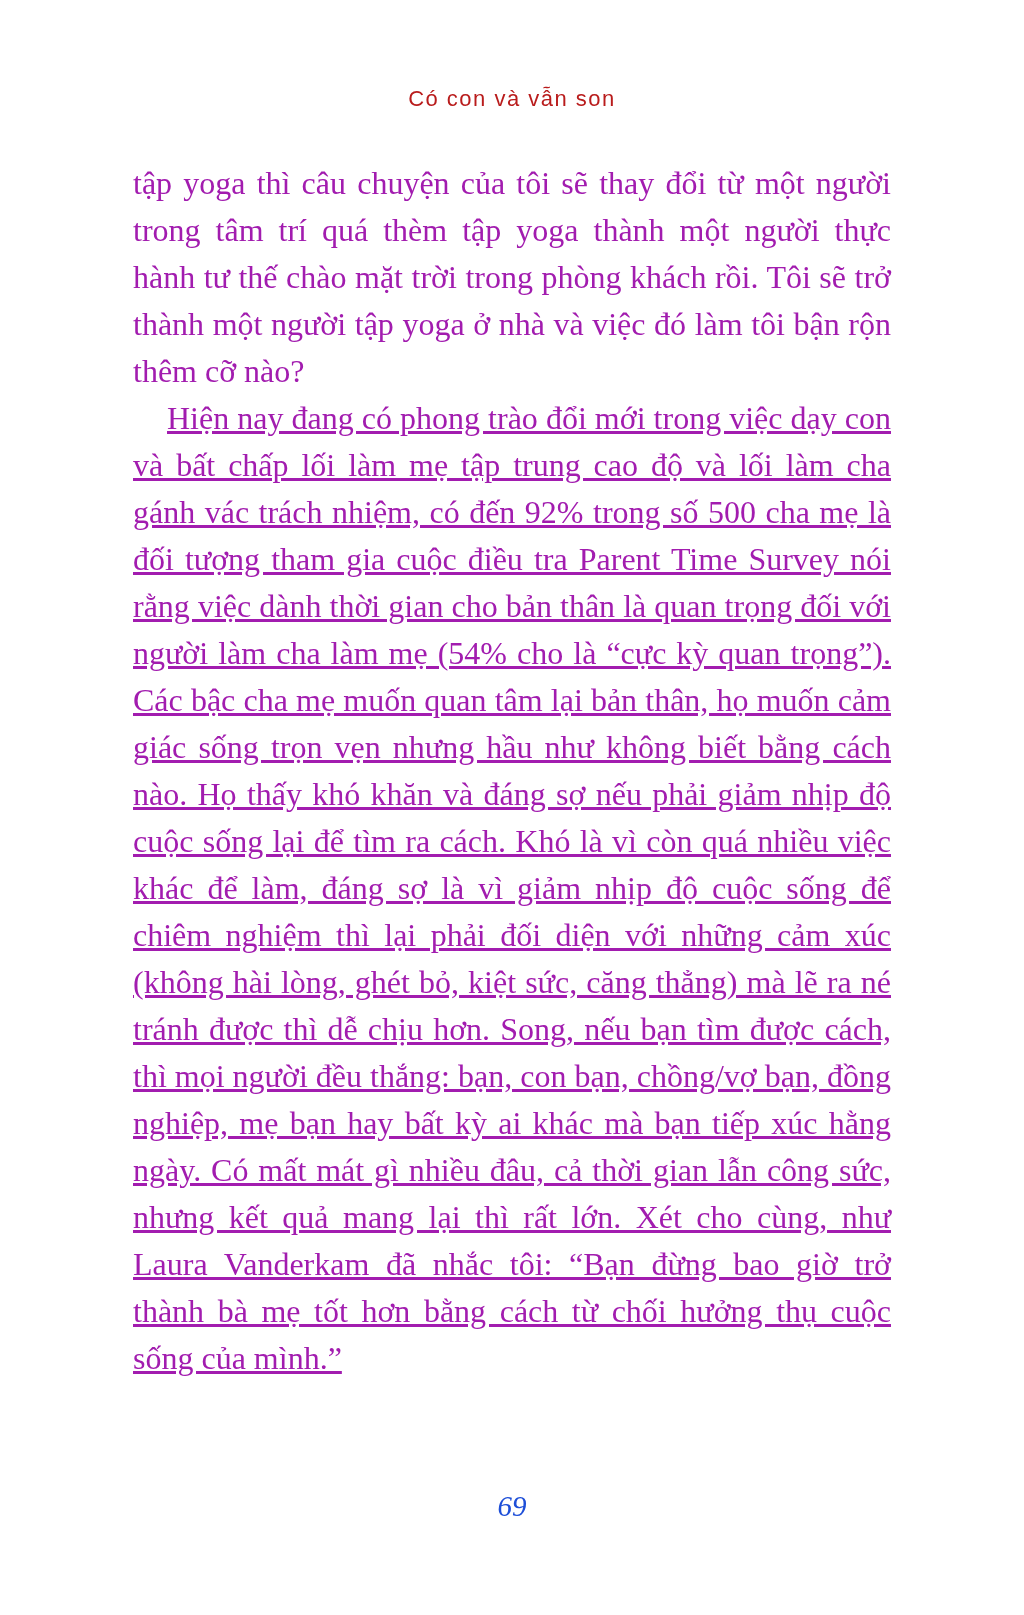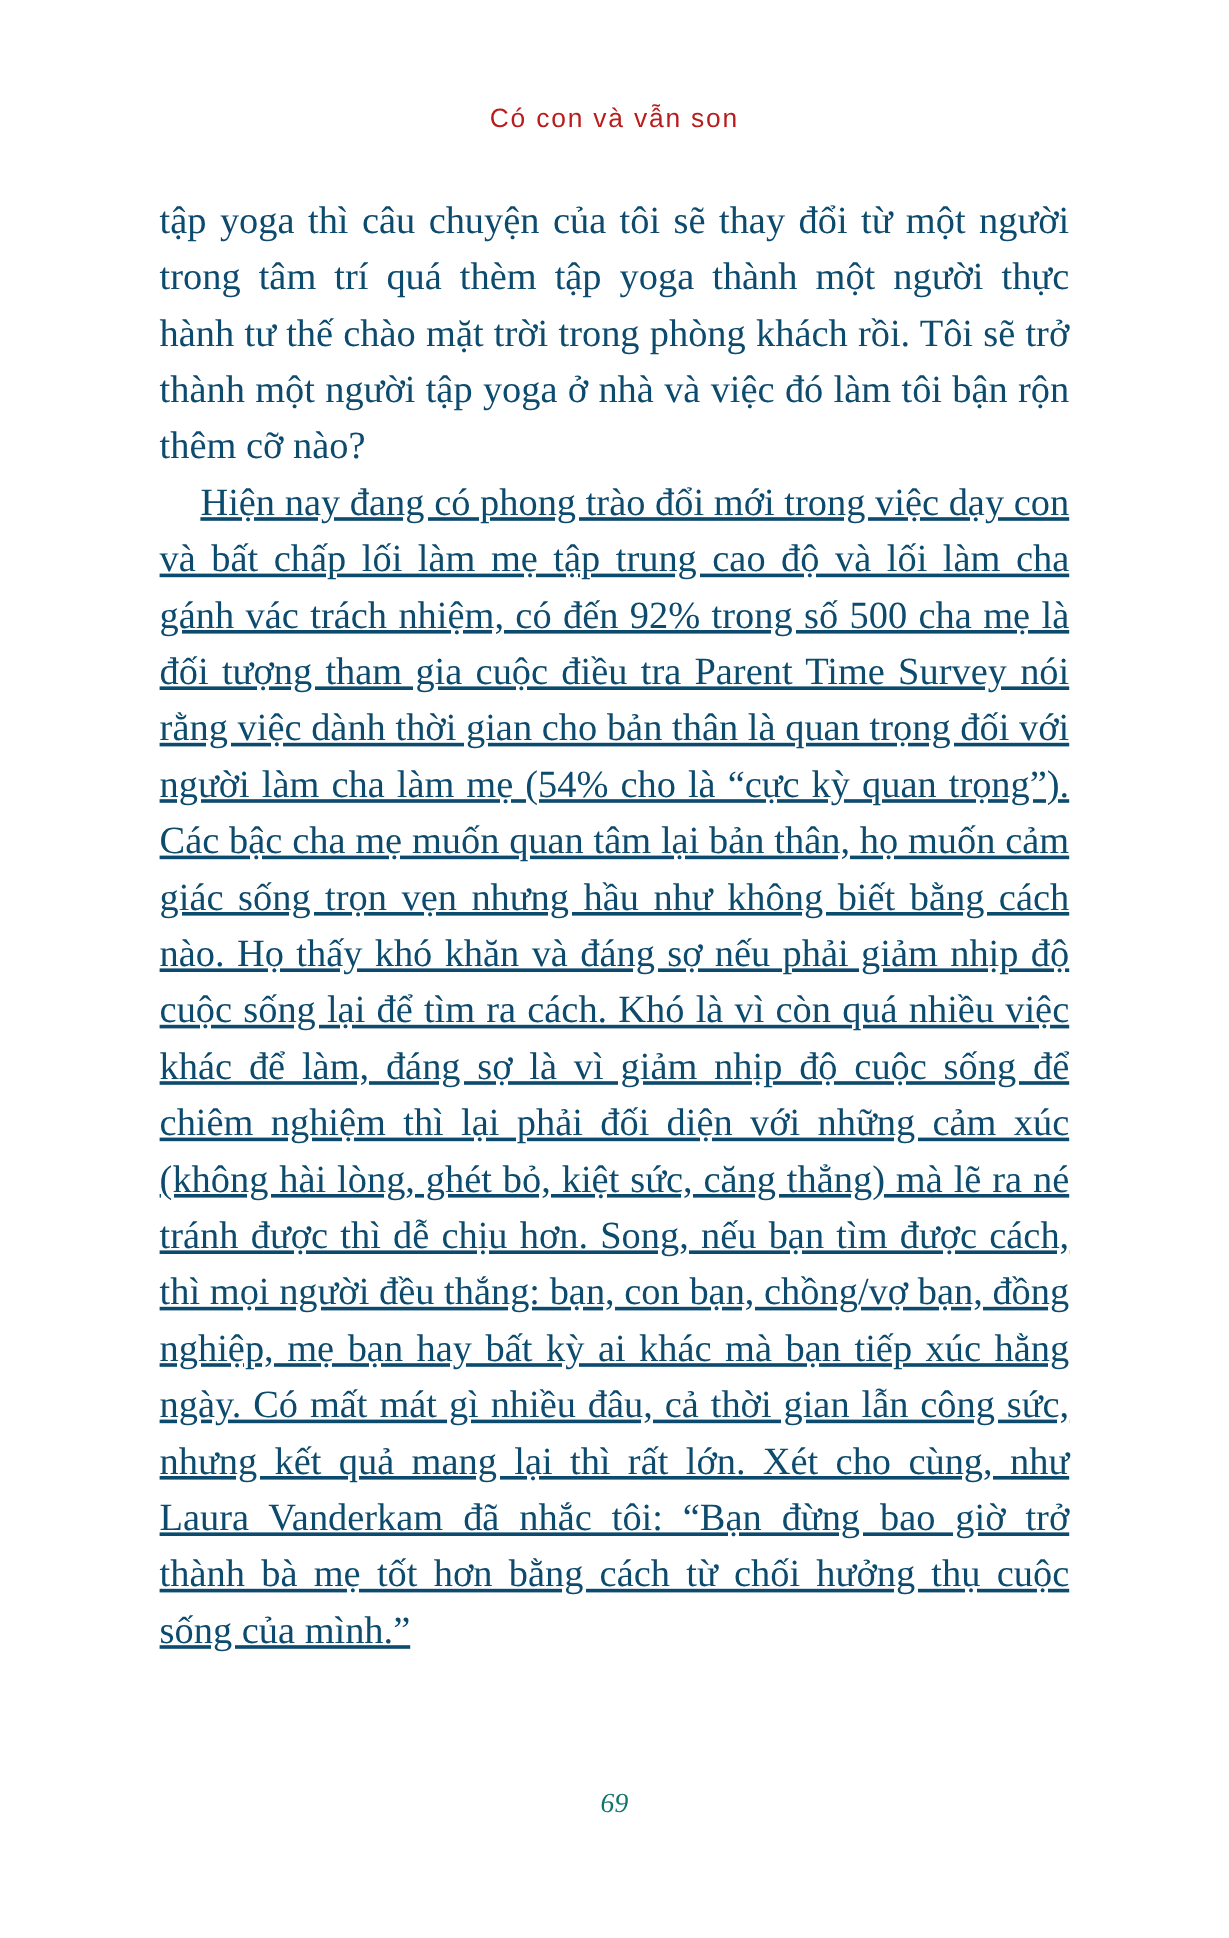--- a/index.html
+++ b/index.html
@@ -29,41 +29,41 @@
   }
   .text-block {
     position: absolute;
     left: 133px;
     top: 160px;
     width: 758px;
     font-family: "Liberation Serif", serif;
     font-size: 32px;
     line-height: 47px;
     text-align: justify;
-    color: #0c4a6e;
+    color: #a21caf;
     text-justify: inter-word;
   }
   .text-block p {
     margin: 0;
     padding: 0;
   }
   .text-block p.indented {
     text-indent: 34px;
     text-decoration: underline;
   }
   .page-number {
     position: absolute;
     top: 1490px;
     left: 0;
     width: 100%;
     text-align: center;
     font-family: "Liberation Serif", serif;
     font-style: italic;
-    font-size: 23px;
-    color: #0f766e;
+    font-size: 29px;
+    color: #1d4ed8;
   }
 </style>
 </head>
 <body>
 
 <div class="page">
 
   <div class="running-head">Có con và vẫn son</div>
 
   <div class="text-block">

